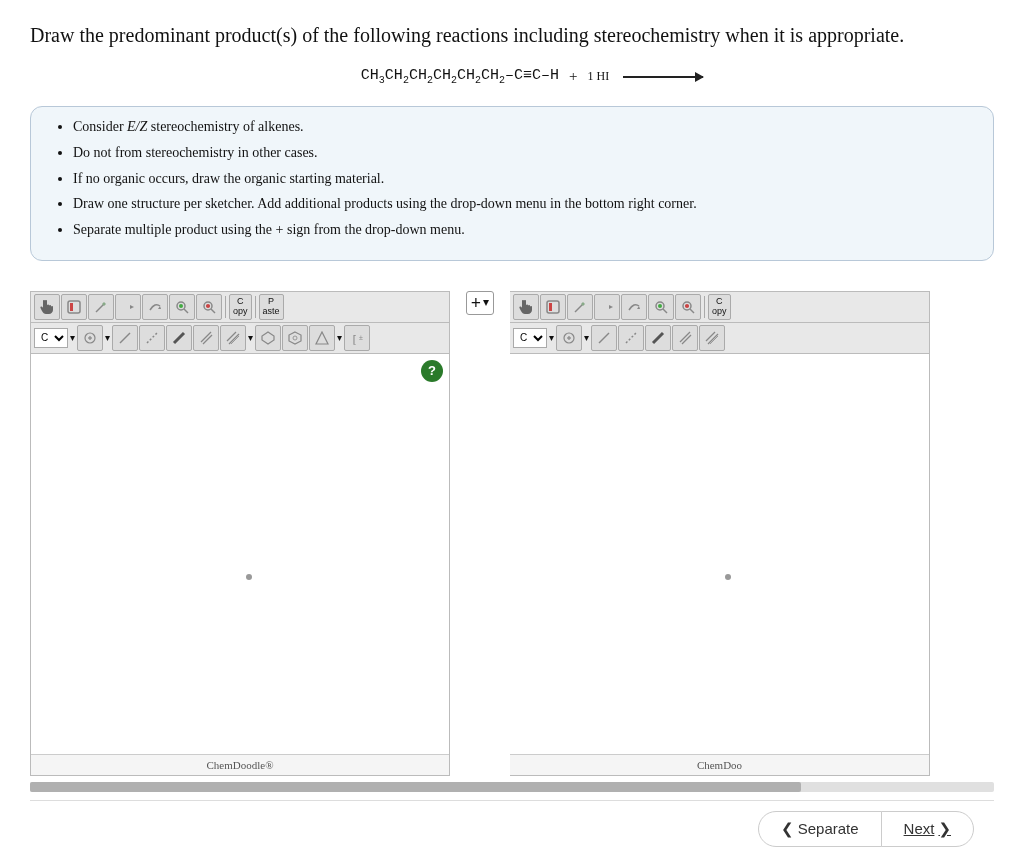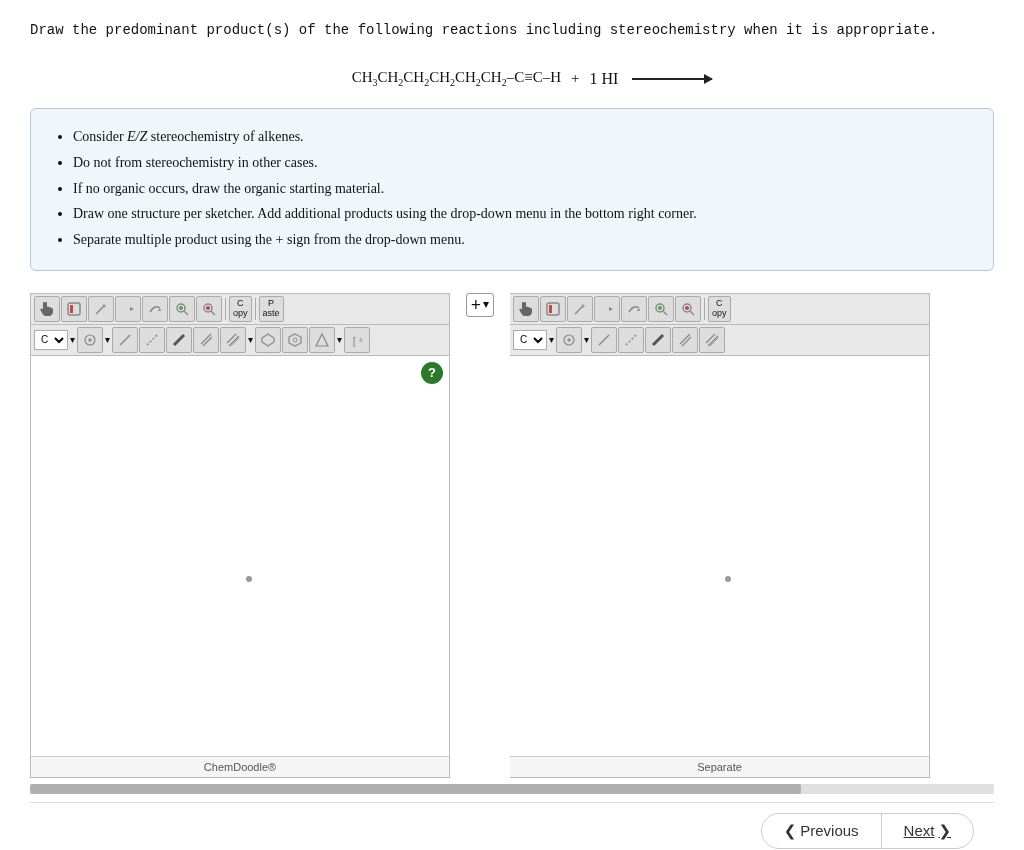--- a/index.html
+++ b/index.html
@@ -8,36 +8,35 @@
       background: #fff;
       color: #111;
       width: 1024px;
       min-height: 850px;
       overflow-x: hidden;
     }
     .page-container {
       padding: 20px 30px 10px 30px;
     }
     .question-text {
-      font-size: 14px;
-      margin-bottom: 28px;
+      font-size: 20px;
+      margin-bottom: 17px;
       line-height: 1.5;
-      font-family: Liberation Mono, monospace;
     }
     .reaction-line {
       text-align: center;
       font-size: 15px;
       margin-bottom: 20px;
       display: flex;
       align-items: center;
       justify-content: center;
       gap: 10px;
     }
     .reaction-formula {
-      font-family: Liberation Serif, serif;
+      font-family: Liberation Mono, monospace;
       font-size: 15px;
       margin-left: 40px;
     }
     sub { font-size: 10px; }
     .arrow {
       display: inline-block;
       width: 80px;
       height: 2px;
       background: #222;
       position: relative;
@@ -48,23 +47,23 @@
       position: absolute;
       right: -1px;
       top: -4px;
       border-left: 9px solid #222;
       border-top: 5px solid transparent;
       border-bottom: 5px solid transparent;
     }
     .hints-box {
       border: 1px solid #b8c8d8;
       background: #f0f6fa;
-      border-radius: 6px;
-      padding: 16px 20px 16px 20px;
-      margin-bottom: 22px;
+      border-radius: 12px;
+      padding: 8px 20px 16px 20px;
+      margin-bottom: 30px;
       font-size: 14px;
       line-height: 1.7;
     }
     .hints-box ul {
       list-style: disc;
       padding-left: 22px;
     }
     .hints-box li {
       margin-bottom: 2px;
     }
@@ -169,21 +168,21 @@
       font-weight: bold;
       position: absolute;
       top: 6px;
       right: 6px;
       cursor: pointer;
       font-family: sans-serif;
     }
     .chemdoodle-label {
       text-align: center;
       font-size: 11px;
-      font-family: Liberation Sans, sans-serif;
+      font-family: Liberation Serif, serif;
       color: #555;
       padding: 4px 0;
       background: #f5f5f5;
       border-top: 1px solid #ccc;
     }
     .between-sketchers {
       display: flex;
       flex-direction: column;
       align-items: center;
       justify-content: flex-end;
@@ -247,21 +246,21 @@
 
   <div class="question-text">
     <span>Draw the predominant product(s) of the following reactions including stereochemistry when it is appropriate.</span>
   </div>
 
   <div class="reaction-line">
     <span class="reaction-formula">
       CH<sub>3</sub>CH<sub>2</sub>CH<sub>2</sub>CH<sub>2</sub>CH<sub>2</sub>CH<sub>2</sub>–C≡C–H
     </span>
     <span style="font-size:15px;">+</span>
-    <span style="font-size:16px;">1 HI</span>
+    <span style="font-size:12px;">1 HI</span>
     <span class="arrow"></span>
   </div>
 
   <div class="hints-box">
     <ul>
       <li>Consider <em>E/Z</em> stereochemistry of alkenes.</li>
       <li>Do not from stereochemistry in other cases.</li>
       <li>If no organic occurs, draw the organic starting material.</li>
       <li>Draw one structure per sketcher. Add additional products using the drop-down menu in the bottom right corner.</li>
       <li>Separate multiple product using the + sign from the drop-down menu.</li>
@@ -508,34 +507,34 @@
               <line x1="3" y1="13" x2="13" y2="3" stroke="#888" stroke-width="1.2"></line>
               <line x1="5" y1="13" x2="13" y2="5" stroke="#888" stroke-width="0.8"></line>
             </svg>
         </div>
       </div>
 
       <div class="sketcher-canvas">
         <div class="canvas-dot" style="left:215px; top:220px;"></div>
       </div>
       <div class="chemdoodle-label">
-        <span>Separate</span>
+        <span>ChemDoo</span>
       </div>
     </div>
 
   </div>
 
   <div class="scrollbar-area">
     <div class="scrollbar-thumb"></div>
   </div>
 
   <div class="bottom-nav">
     <button class="nav-btn prev">
       <span>❮</span>
-      <span>Previous</span>
+      <span>Separate</span>
     </button>
     <button class="nav-btn next">
       <span>Next</span>
       <span>❯</span>
     </button>
   </div>
 
 </div>
 
 </body></html>

